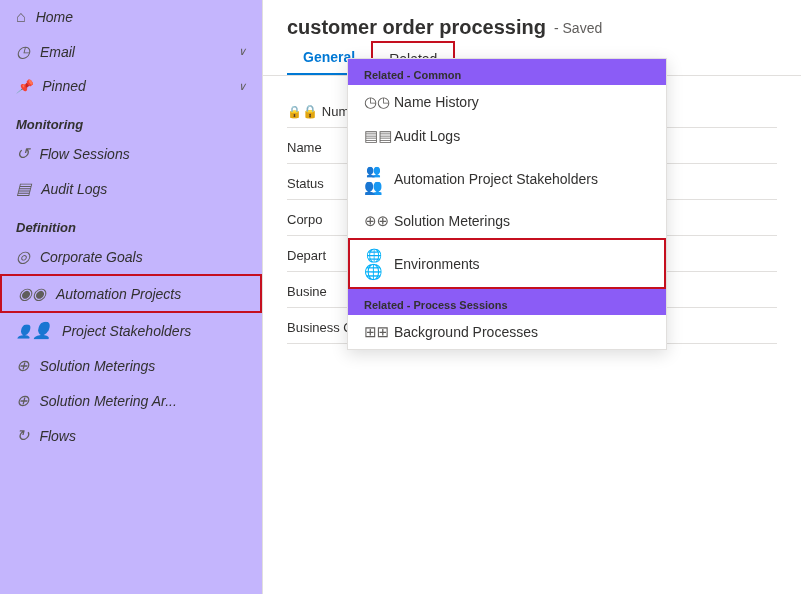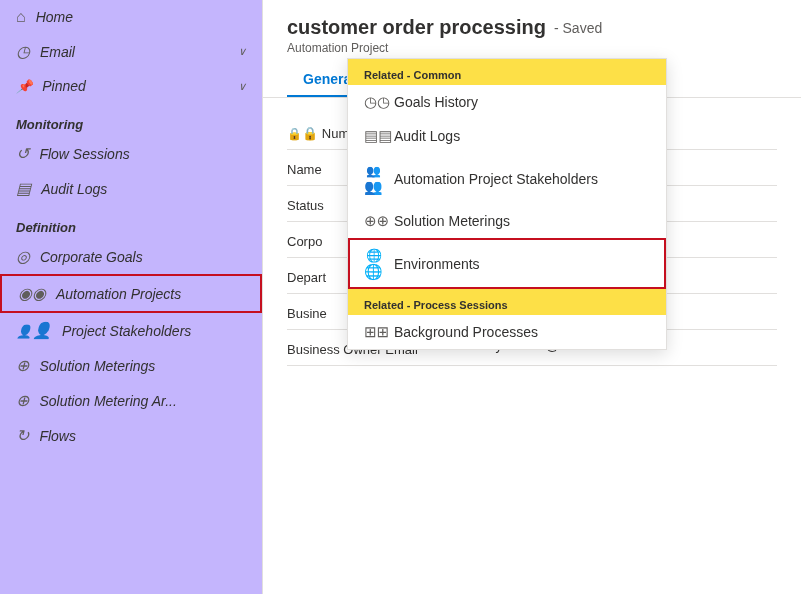--- a/index.html
+++ b/index.html
@@ -147,21 +147,21 @@
       border: 1px solid #e1dfdd;
       box-shadow: 0 4px 16px rgba(0,0,0,0.14);
       z-index: 20;
       pointer-events: all;
     }
     .dropdown-section-header {
       padding: 10px 16px 4px 16px;
       font-size: 11px;
       font-weight: 700;
       color: #323130;
-      background: #fde047;
+      background: #8b5cf6;
     }
     .dropdown-item {
       display: flex;
       align-items: center;
       padding: 8px 16px;
       cursor: pointer;
       font-size: 14px;
       color: #323130;
       gap: 10px;
     }
@@ -248,21 +248,20 @@
     <span class="item-label">Flows</span>
   </div>
 </nav>
 
 <div class="main">
   <div class="main-header">
     <div class="main-title-row">
       <span class="main-title">customer order processing</span>
       <span class="saved-badge">- Saved</span>
     </div>
-    <div class="main-subtitle">Automation Project</div>
     <div class="tabs">
       <div class="tab active">
         <span>General</span>
       </div>
       <div class="tab related-tab">
         <span>Related</span>
       </div>
     </div>
   </div>
 
@@ -299,21 +298,21 @@
       <div class="form-value">AshleyShelton@PASandbox....</div>
     </div>
   </div>
 
   <div class="dropdown-overlay">
     <div class="dropdown-menu">
       <div class="dropdown-section-header">Related - Common</div>
 
       <div class="dropdown-item">
         <span class="di-icon icon-audit">◷</span>
-        <span>Goals History</span>
+        <span>Name History</span>
       </div>
       <div class="dropdown-item">
         <span class="di-icon icon-auditlog">▤</span>
         <span>Audit Logs</span>
       </div>
       <div class="dropdown-item">
         <span class="di-icon icon-ap-stakeholders">👥</span>
         <span>Automation Project Stakeholders</span>
       </div>
       <div class="dropdown-item">

